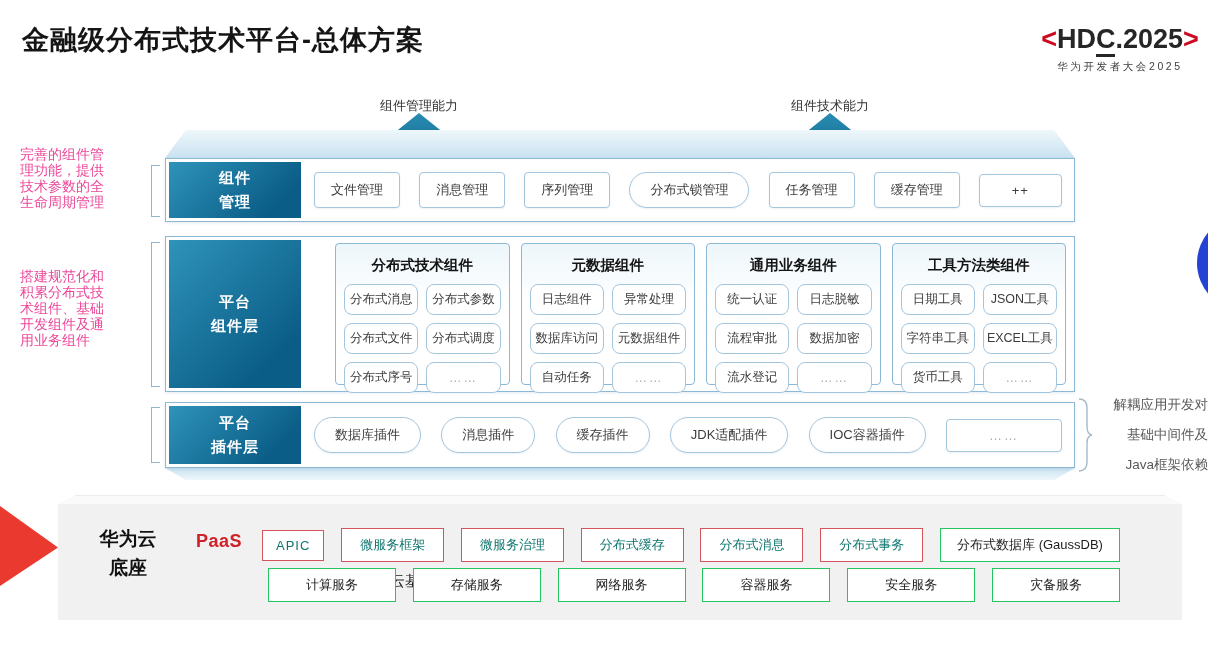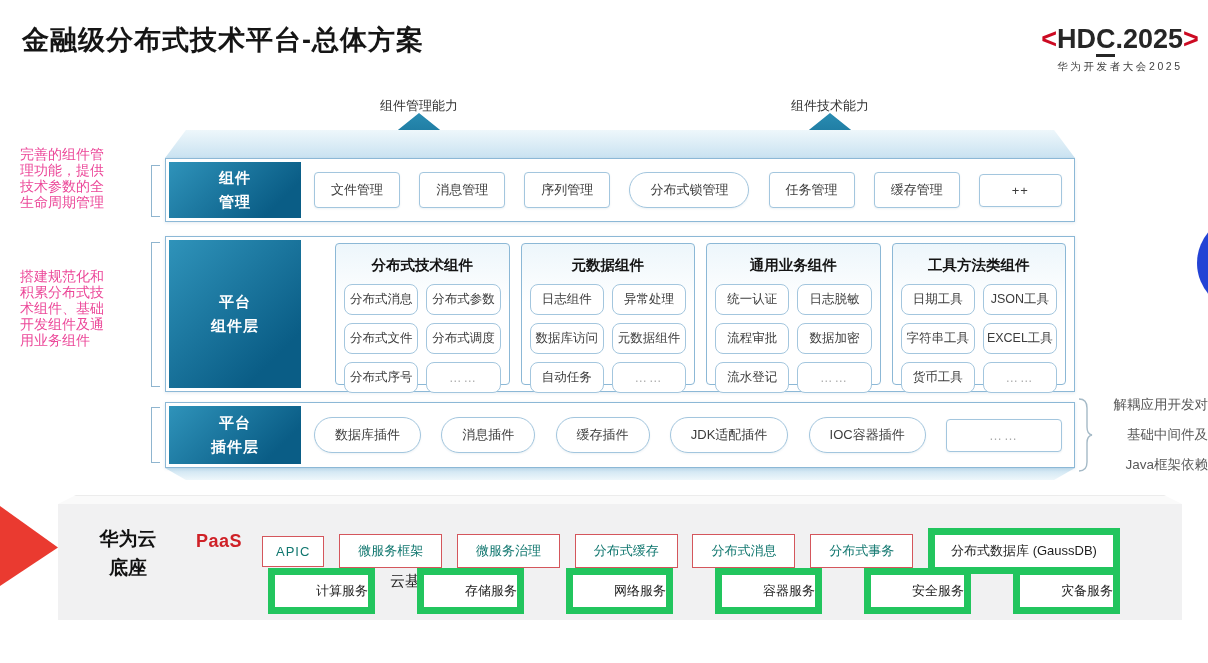--- a/index.html
+++ b/index.html
@@ -62,24 +62,24 @@
   .cloud-slab { position:absolute; left:58px; top:504px; width:1124px; height:116px; background:#f1f1f2; }
 
   .cloud-label { position:absolute; left:76px; top:524px; width:104px; text-align:center;
     font-size:19px; font-weight:800; color:#111; line-height:29px; white-space:pre-line; }
   .paas-label { position:absolute; left:196px; top:531px; font-size:18px; font-weight:800; color:#cf2127; letter-spacing:.5px; }
   .iaas-label { position:absolute; left:390px; top:572px; font-size:15px; color:#1d1d1d; }
 
   .paas-row { position:absolute; left:262px; top:528px; width:858px; display:flex; justify-content:space-between; align-items:center; }
   .redchip { border:1px solid #d4565c; background:#fff; color:#0f766e; font-size:13px; padding:7px 18px; white-space:nowrap; }
   .redchip.narrow { padding:7px 13px; letter-spacing:1px; }
-  .graychip { border:7px solid #22c55e; background:#fff; color:#1d1d1d; font-size:13px; padding:7px 16px; white-space:nowrap; }
+  .graychip { border:1px solid #22c55e; background:#fff; color:#1d1d1d; font-size:13px; padding:7px 16px; white-space:nowrap; }
 
   .iaas-row { position:absolute; left:268px; top:568px; width:852px; display:flex; justify-content:space-between; }
-  .iaas-row .graychip { width:107px; text-align:right; padding:7px 0; }
+  .iaas-row .graychip { width:128px; text-align:center; padding:7px 0; }
 
   .blue-dot { position:absolute; left:1197px; top:215px; width:96px; height:96px; border-radius:50%; background:#2343d5; }
 </style>
 </head>
 <body>
 
 <div class="canvas">
 
   <div class="page-title">金融级分布式技术平台-总体方案</div>
 

